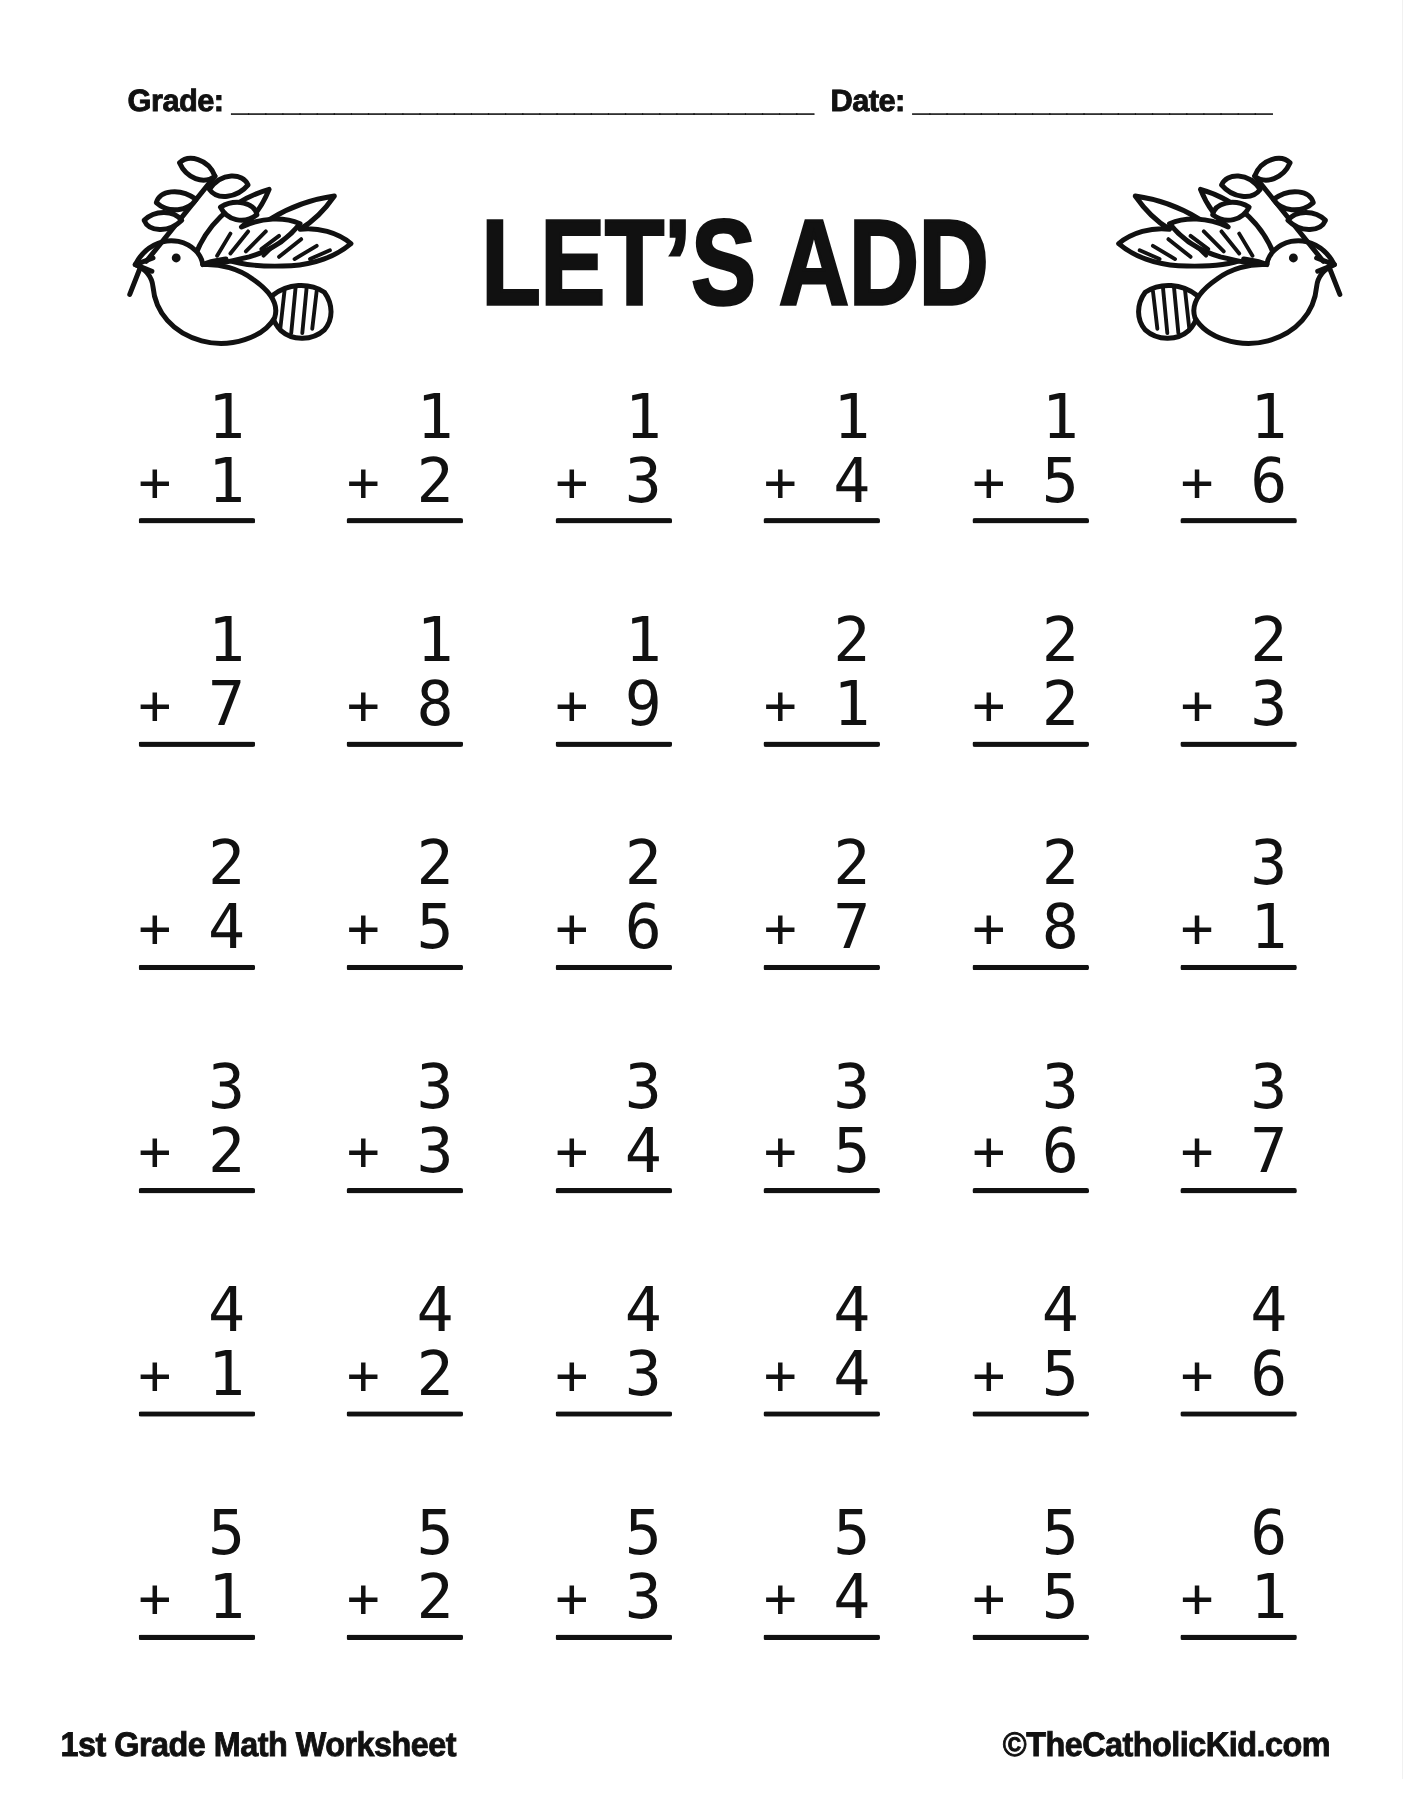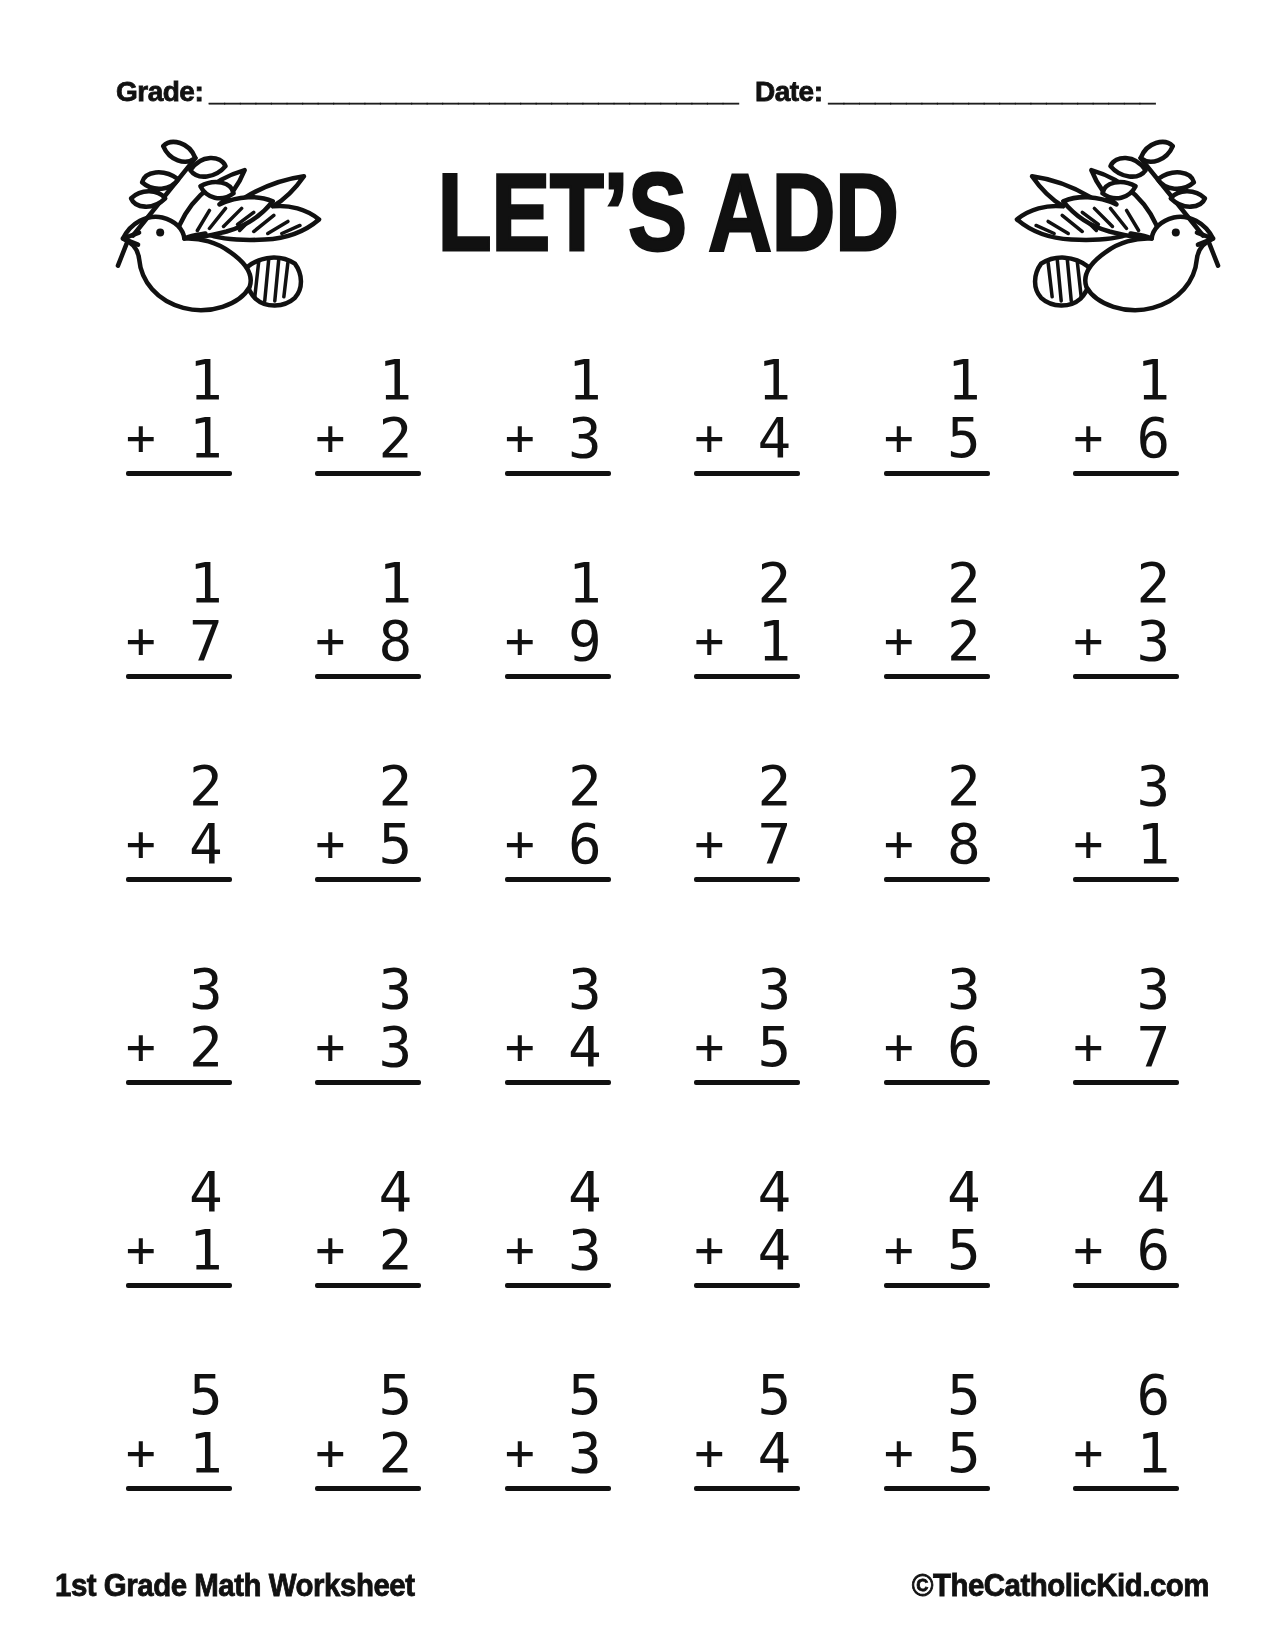--- a/index.html
+++ b/index.html
@@ -9,27 +9,27 @@
     background:#ffffff;
     margin:0 auto;
     overflow:hidden;
     font-family:"Liberation Sans",sans-serif;
     color:#111;
   }
   
   .hdr{position:absolute;top:76px;left:0;width:100%;height:40px;}
   .hdr-group{position:absolute;white-space:nowrap;font-weight:bold;font-size:28px;
              -webkit-text-stroke:0.8px #111;letter-spacing:-0.5px;}
-  .hdr-group .blank{font-weight:bold;letter-spacing:0;font-style:italic;-webkit-text-stroke:0.5px #111;}
+  .hdr-group .blank{font-weight:bold;letter-spacing:0;-webkit-text-stroke:0.5px #111;}
   .name-group{left:116px;}
   .date-group{left:755px;text-align:right;}
   
   .title-row{
     position:absolute;top:138px;left:104px;right:112px;height:190px;
-    display:flex;justify-content:space-between;gap:48px;
+    display:flex;align-items:center;justify-content:space-between;gap:48px;
   }
   .dove{width:228px;height:186px;flex:0 0 auto;}
   .dove.mirrored{transform:scaleX(-1);}
   .main-title{
     flex:1;text-align:center;
     font-size:110px;font-weight:bold;letter-spacing:0;
     -webkit-text-stroke:3px #111;
     transform:scaleX(0.8);
     margin-top:10px;
     white-space:nowrap;

